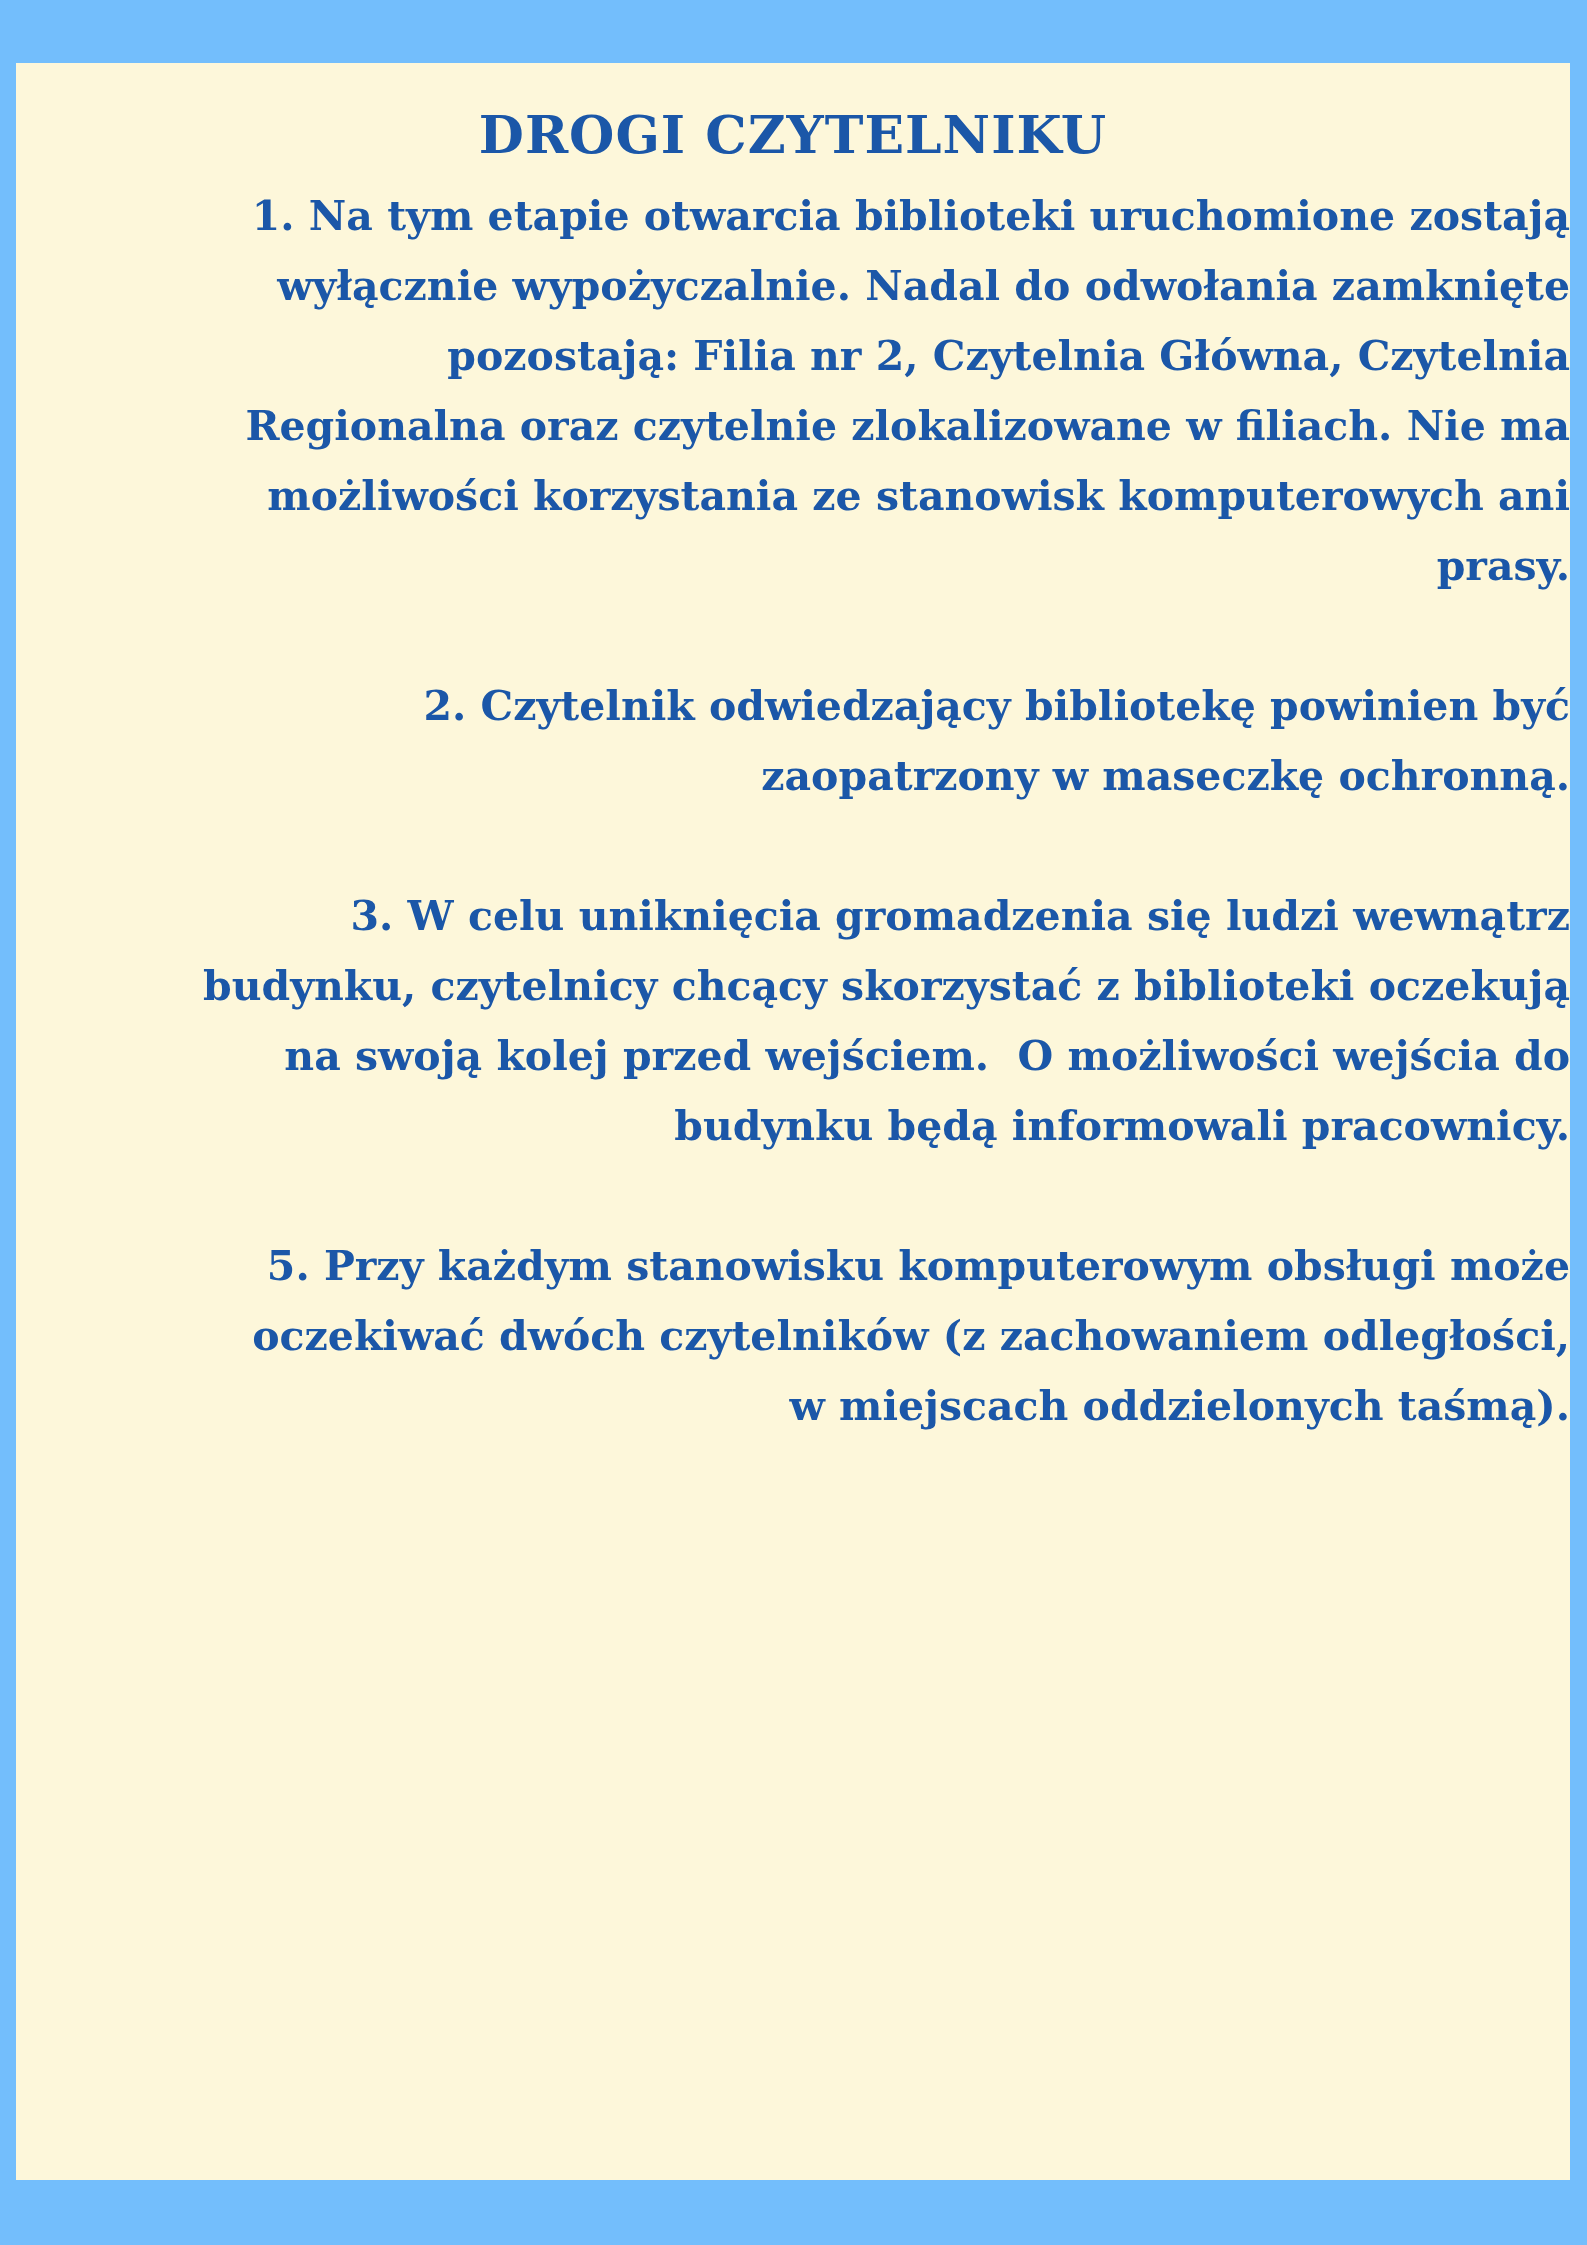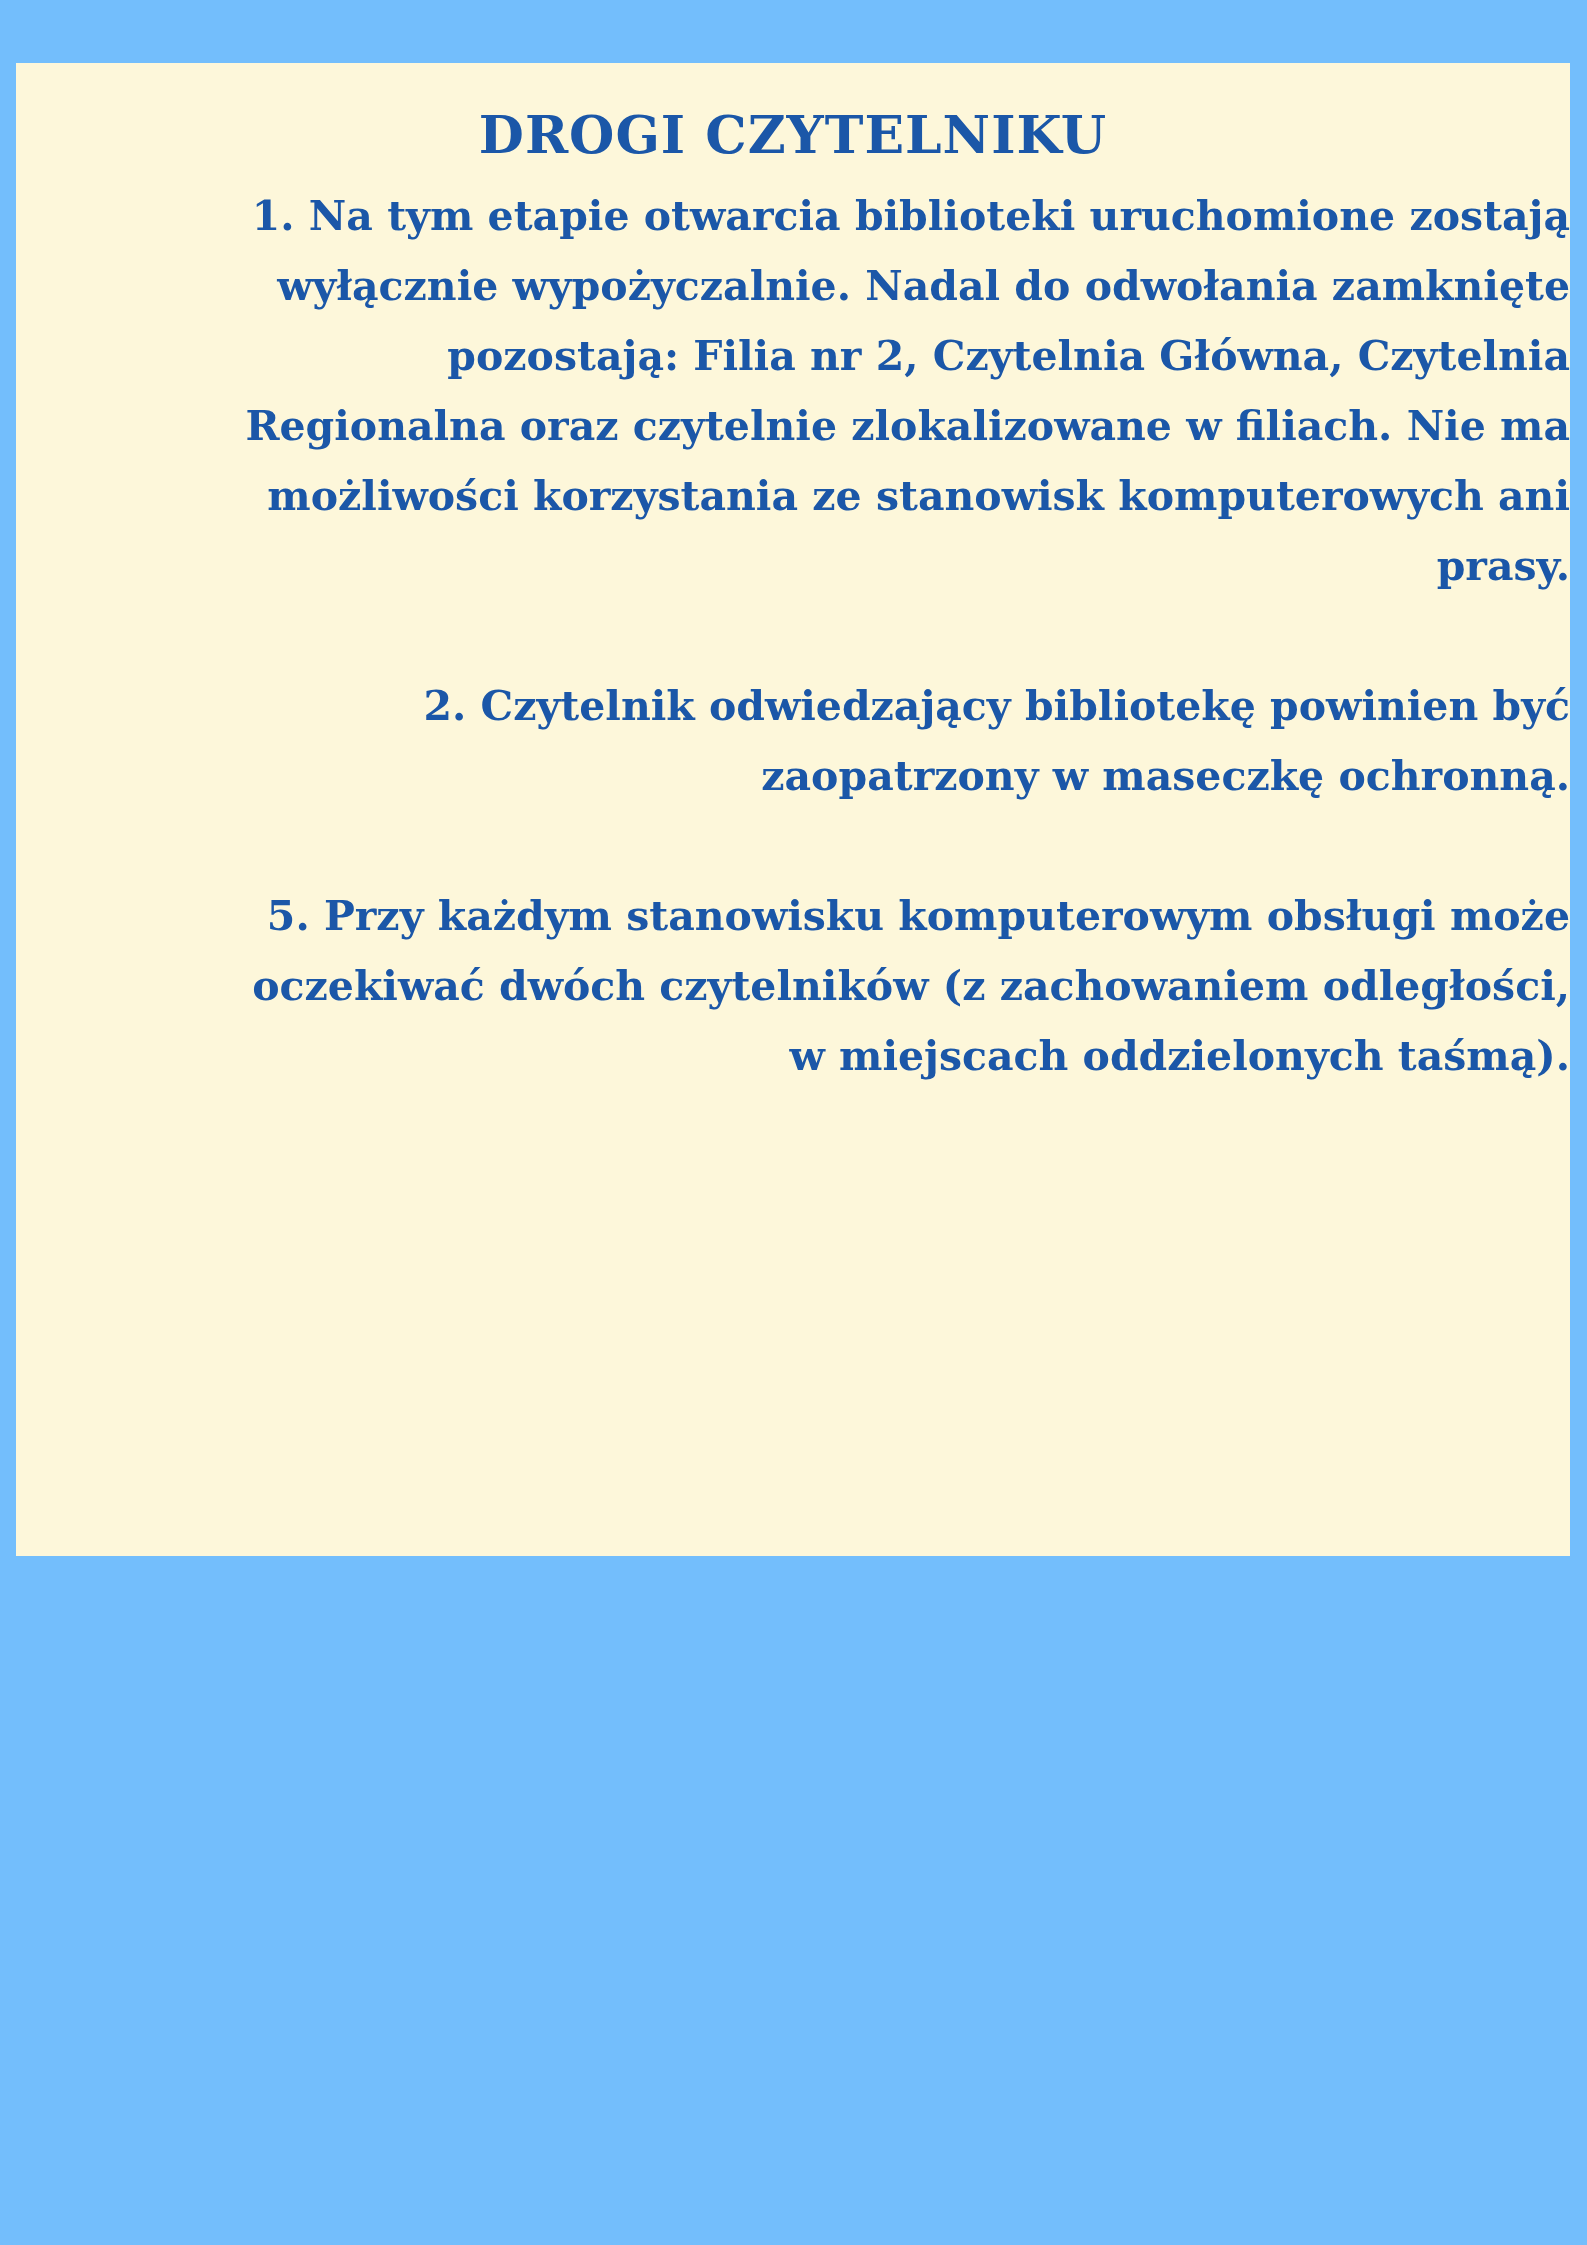--- a/index.html
+++ b/index.html
@@ -12,21 +12,21 @@
     position: relative;
     background: var(--frame, #73befc);
     font-family: "DejaVu Serif", serif;
     overflow: hidden;
   }
   .panel {
     position: absolute;
     left: 16px;
     top: 63px;
     width: 1554px;
-    height: 1493px;
+    height: 2117px;
     background: var(--panel, #fdf7da);
   }
   .title {
     margin: 41px 0 0 0;
     text-align: center;
     font-weight: bold;
     font-size: 52px;
     line-height: 62px;
     color: var(--text, #1b57a8);
     letter-spacing: 1px;
@@ -52,18 +52,22 @@
     <h1 class="title">DROGI CZYTELNIKU</h1>
     <div class="paragraphs">
         <p>1. Na tym etapie otwarcia biblioteki uruchomione zostają
 wyłącznie wypożyczalnie. Nadal do odwołania zamknięte
 pozostają: Filia nr 2, Czytelnia Główna, Czytelnia
 Regionalna oraz czytelnie zlokalizowane w filiach. Nie ma
 możliwości korzystania ze stanowisk komputerowych ani
 prasy.</p>
         <p>2. Czytelnik odwiedzający bibliotekę powinien być
 zaopatrzony w maseczkę ochronną.</p>
+        <p>3. W celu uniknięcia gromadzenia się ludzi wewnątrz
+budynku, czytelnicy chcący skorzystać z biblioteki oczekują
+na swoją kolej przed wejściem.  O możliwości wejścia do
+budynku będą informowali pracownicy.</p>
         <p>5. Przy każdym stanowisku komputerowym obsługi może
 oczekiwać dwóch czytelników (z zachowaniem odległości,
 w miejscach oddzielonych taśmą).</p>
       </div>
   </div>
 </div>
 
 </body></html>

